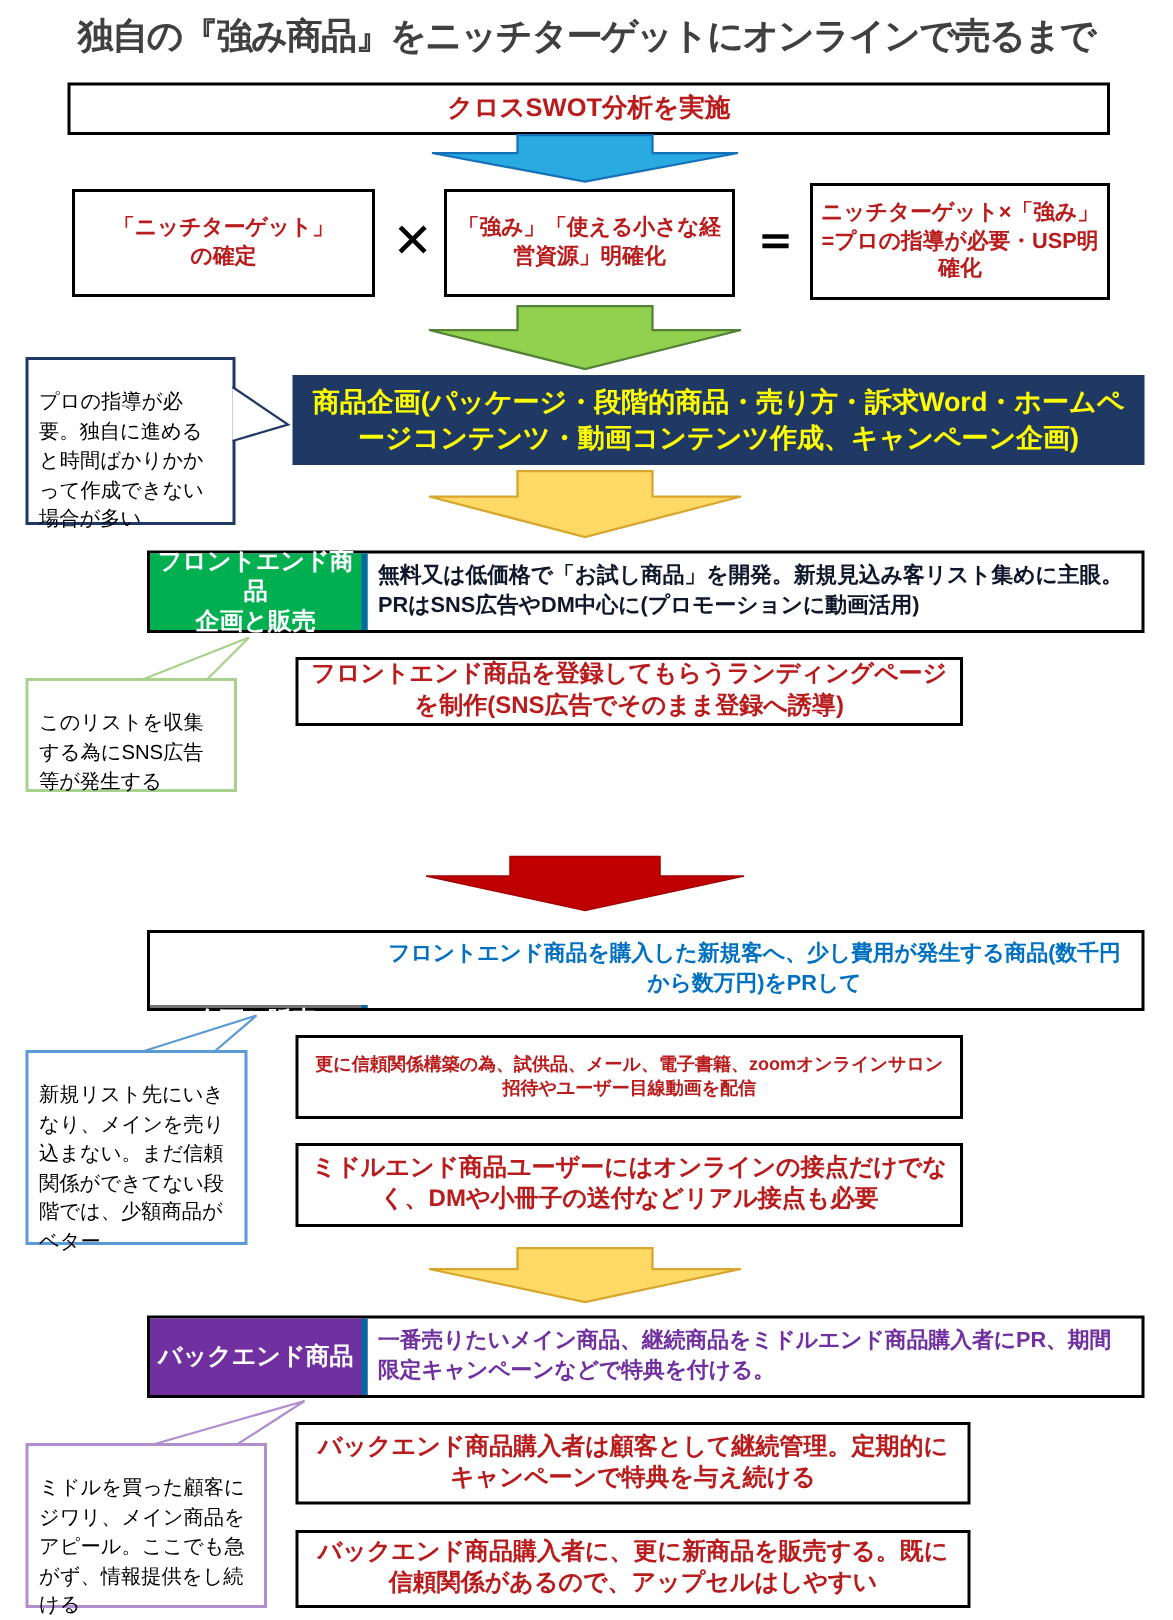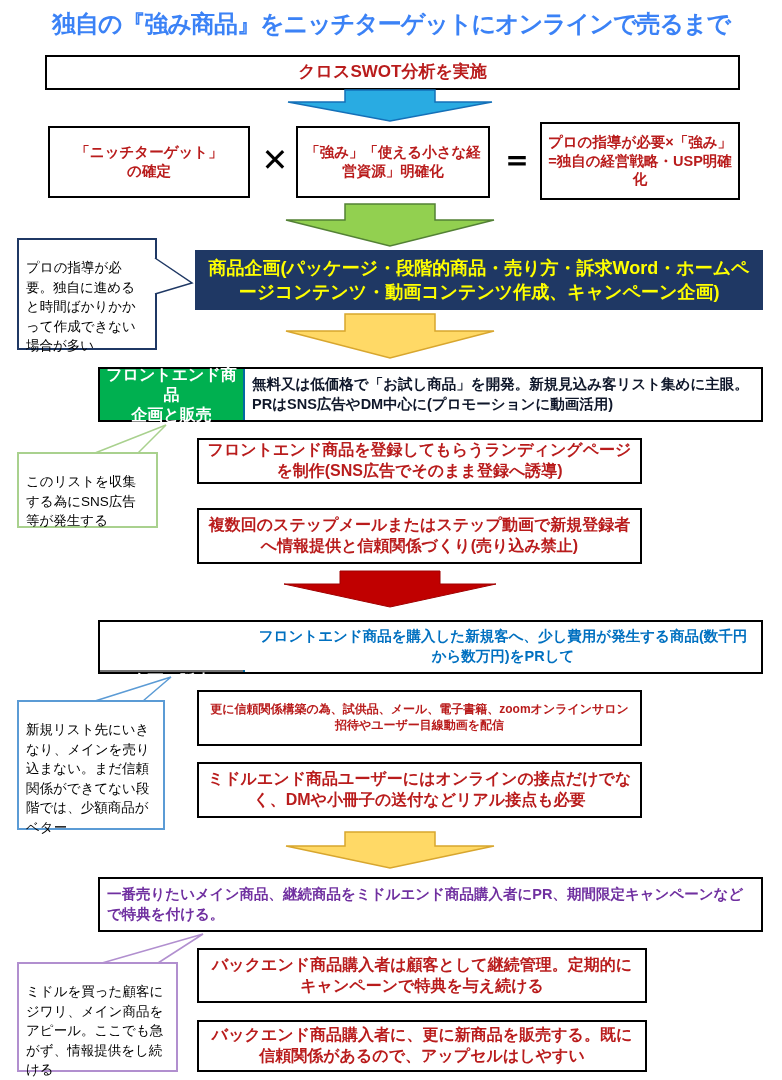--- a/index.html
+++ b/index.html
@@ -1,25 +1,25 @@
 <!DOCTYPE html>
 <html><head>
 <meta charset="utf-8">
 <style>
   * { margin:0; padding:0; box-sizing:border-box; }
   html,body { background:#fff; }
   body { font-family:"Liberation Sans","DejaVu Sans",sans-serif; }
   #canvas { position:relative; width:782px; height:1080px; background:#fff; overflow:hidden; }
   .abs { position:absolute; }
-  .title { top:8px; left:0; width:782px; text-align:center; font-size:24px; font-weight:900; color:#3b82f6; letter-spacing:-1px; }
+  .title { top:8px; left:0; width:782px; text-align:center; font-size:24px; font-weight:900; color:#404040; letter-spacing:-1px; }
   .wbox { background:#fff; border:2px solid #000; display:flex; align-items:center; justify-content:center; text-align:center; font-weight:bold; color:#b91c1c; line-height:1.3; padding:2px 8px; }
   .sym { font-size:32px; font-weight:900; color:#000; display:flex; align-items:center; justify-content:center; }
   .banner { background:#1F3864; color:#FFFF00; display:flex; align-items:center; justify-content:center; text-align:center; font-size:18px; font-weight:bold; line-height:1.35; padding:2px 10px; }
   .stage-row { border:2px solid #000; display:flex; background:#fff; }
-  .stage-label { width:145px; display:flex; flex-direction:column; align-items:center; justify-content:center; color:#fff; font-size:16px; font-weight:bold; line-height:1.25; text-align:center; border-right:2px solid #0369a1; }
+  .stage-label { width:145px; display:flex; flex-direction:column; align-items:center; justify-content:center; color:#fff; font-size:16px; font-weight:bold; line-height:1.25; text-align:center; border-right:4px solid #0369a1; }
   .stage-desc { flex:1; display:flex; align-items:center; font-size:14.5px; font-weight:bold; line-height:1.35; padding:3px 7px; text-align:left; }
   .callout { background:#fff; border:2px solid #888; padding:18px 7px; font-size:13.5px; font-weight:500; color:#000; line-height:1.45; text-align:left; }
   .ptr { overflow:visible; }
   svg { display:block; }
 </style>
 </head>
 <body>
 
 <div id="canvas">
 
@@ -28,21 +28,21 @@
   <div class="abs wbox" style="left:45px; top:55px; width:695px; height:35px; font-size:17px;">クロスSWOT分析を実施</div>
 
   <svg class="abs" style="left:280px; top:89px;" width="220" height="34" viewBox="0 0 220 34">
     <polygon points="65,1 155,1 155,13 212,13 110,32 8,13 65,13" stroke-width="1.5" fill="#29ABE2" stroke="#1470B8"></polygon>
   </svg>
 
   <div class="abs wbox" style="left:48px; top:126px; width:202px; height:72px; font-size:14.5px; padding:2px 20px;">「ニッチターゲット」の確定</div>
   <div class="abs sym" style="left:254px; top:136px; width:42px; height:48px;">✕</div>
   <div class="abs wbox" style="left:296px; top:126px; width:194px; height:72px; font-size:14.5px; padding:2px 6px;">「強み」「使える小さな経営資源」明確化</div>
   <div class="abs sym" style="left:496px; top:136px; width:42px; height:48px;">＝</div>
-  <div class="abs wbox" style="left:540px; top:122px; width:200px; height:78px; font-size:14.5px; padding:2px 4px;">プロの指導が必要×「強み」=独自の経営戦略・USP明確化</div>
+  <div class="abs wbox" style="left:540px; top:122px; width:200px; height:78px; font-size:14.5px; padding:2px 4px;">ニッチターゲット×「強み」=プロの指導が必要・USP明確化</div>
 
   <svg class="abs" style="left:280px; top:203px;" width="220" height="44" viewBox="0 0 220 44">
     <polygon points="65,1 155,1 155,17 214,17 110,43 6,17 65,17" stroke-width="1.5" fill="#92D050" stroke="#538135"></polygon>
   </svg>
 
   <div class="abs callout" style="left: 17px; top: 238px; width: 140px; height: 112px; border-color: rgb(31, 56, 100);">プロの指導が必要。独自に進めると時間ばかりかかって作成できない場合が多い</div>
   <svg class="abs ptr" style="left:150px; top:252px;" width="50" height="50" viewBox="0 0 50 50">
     <path d="M 5,6 L 42,31 L 5,42" fill="#ffffff" stroke-width="1.5" stroke="#1F3864"></path>
   </svg>
 
@@ -60,21 +60,20 @@
     <div class="stage-desc" style="color: #0f172a;">無料又は低価格で「お試し商品」を開発。新規見込み客リスト集めに主眼。PRはSNS広告やDM中心に(プロモーションに動画活用)</div>
   </div>
 
   <svg class="abs ptr" style="left:90px; top:420px;" width="85" height="36" viewBox="0 0 85 36">
     <path d="M 5,33 L 76,5 L 48,33" fill="#ffffff" stroke-width="1.5" stroke="#A9D18E"></path>
   </svg>
   <div class="abs callout" style="left: 17px; top: 452px; width: 141px; height: 76px; border-color: rgb(169, 209, 142);">このリストを収集する為にSNS広告等が発生する</div>
 
   <div class="abs wbox" style="left:197px; top:438px; width:445px; height:46px; font-size:16px;">フロントエンド商品を登録してもらうランディングページを制作(SNS広告でそのまま登録へ誘導)</div>
 
-  <div class="abs wbox" style="left:197px; top:508px; width:445px; height:56px; font-size:16px;">複数回のステップメールまたはステップ動画で新規登録者へ情報提供と信頼関係づくり(売り込み禁止)</div>
 
   <svg class="abs" style="left:280px; top:570px;" width="220" height="38" viewBox="0 0 220 38">
     <polygon points="60,1 160,1 160,14 216,14 110,37 4,14 60,14" stroke-width="1" fill="#C00000" stroke="#A00000"></polygon>
   </svg>
 
   <div class="abs stage-row" style="left:98px; top:620px; width:665px; height:54px;">
     <div class="stage-label" style="background-color: #737373; margin-top: 48px;">
       <span>ミドルエンド商品</span>
       <span>企画と販売</span>
     </div>
@@ -88,20 +87,23 @@
 
   <div class="abs wbox" style="left:197px; top:690px; width:445px; height:56px; font-size:12px;">更に信頼関係構築の為、試供品、メール、電子書籍、zoomオンラインサロン招待やユーザー目線動画を配信</div>
 
   <div class="abs wbox" style="left:197px; top:762px; width:445px; height:56px; font-size:16px;">ミドルエンド商品ユーザーにはオンラインの接点だけでなく、DMや小冊子の送付などリアル接点も必要</div>
 
   <svg class="abs" style="left:280px; top:831px;" width="220" height="38" viewBox="0 0 220 38">
     <polygon points="65,1 155,1 155,15 214,15 110,37 6,15 65,15" stroke-width="1.5" fill="#FFD966" stroke="#D8A62E"></polygon>
   </svg>
 
   <div class="abs stage-row" style="left:98px; top:877px; width:665px; height:55px;">
+    <div class="stage-label" style="background-color: rgb(112, 48, 160);">
+      <span>バックエンド商品</span>
+    </div>
     <div class="stage-desc" style="color: rgb(112, 48, 160);">一番売りたいメイン商品、継続商品をミドルエンド商品購入者にPR、期間限定キャンペーンなどで特典を付ける。</div>
   </div>
 
   <svg class="abs ptr" style="left:95px; top:928px;" width="120" height="40" viewBox="0 0 120 40">
     <path d="M 7,35 L 108,6 L 63,35" fill="#ffffff" stroke-width="1.5" stroke="#B18FCF"></path>
   </svg>
   <div class="abs callout" style="left: 17px; top: 962px; width: 161px; height: 110px; border-color: rgb(177, 143, 207);">ミドルを買った顧客にジワリ、メイン商品をアピール。ここでも急がず、情報提供をし続ける</div>
 
   <div class="abs wbox" style="left:197px; top:948px; width:450px; height:55px; font-size:16px;">バックエンド商品購入者は顧客として継続管理。定期的にキャンペーンで特典を与え続ける</div>
 

